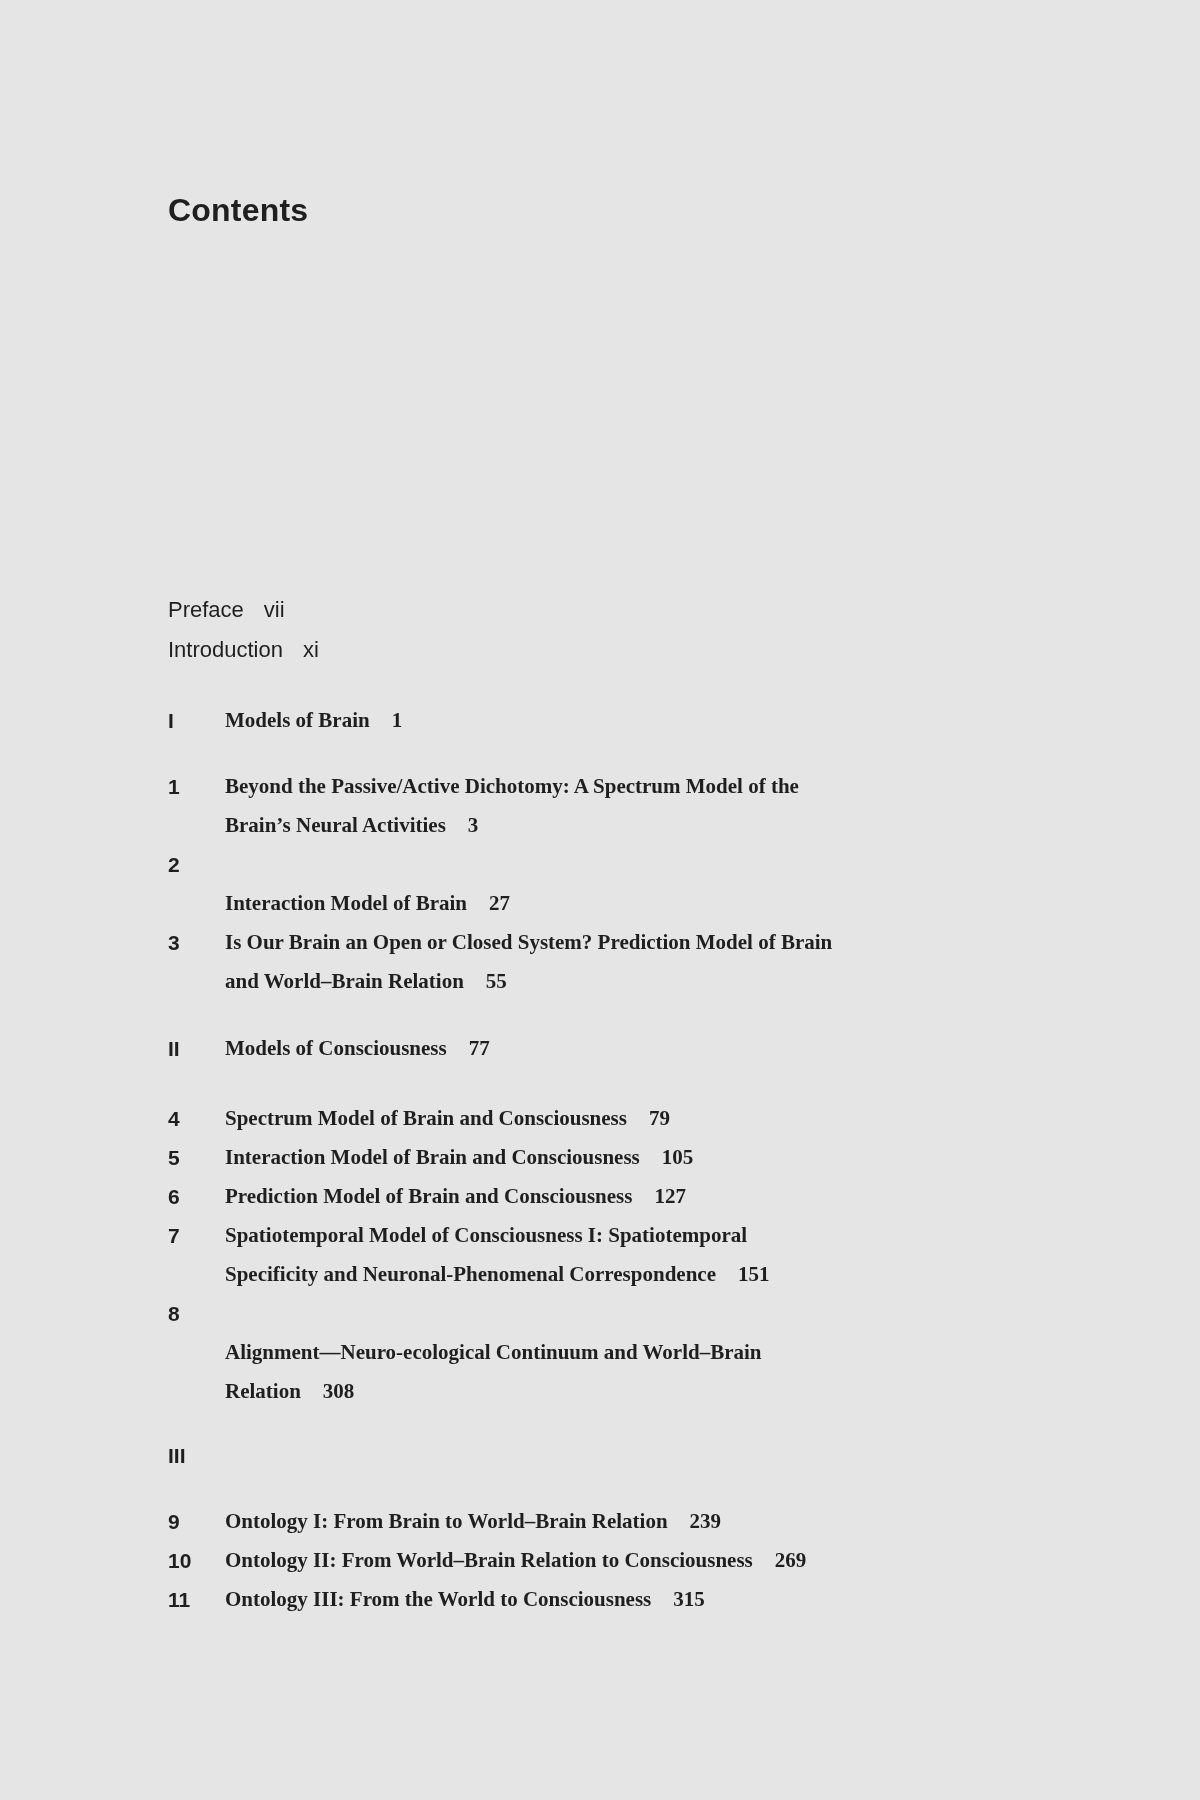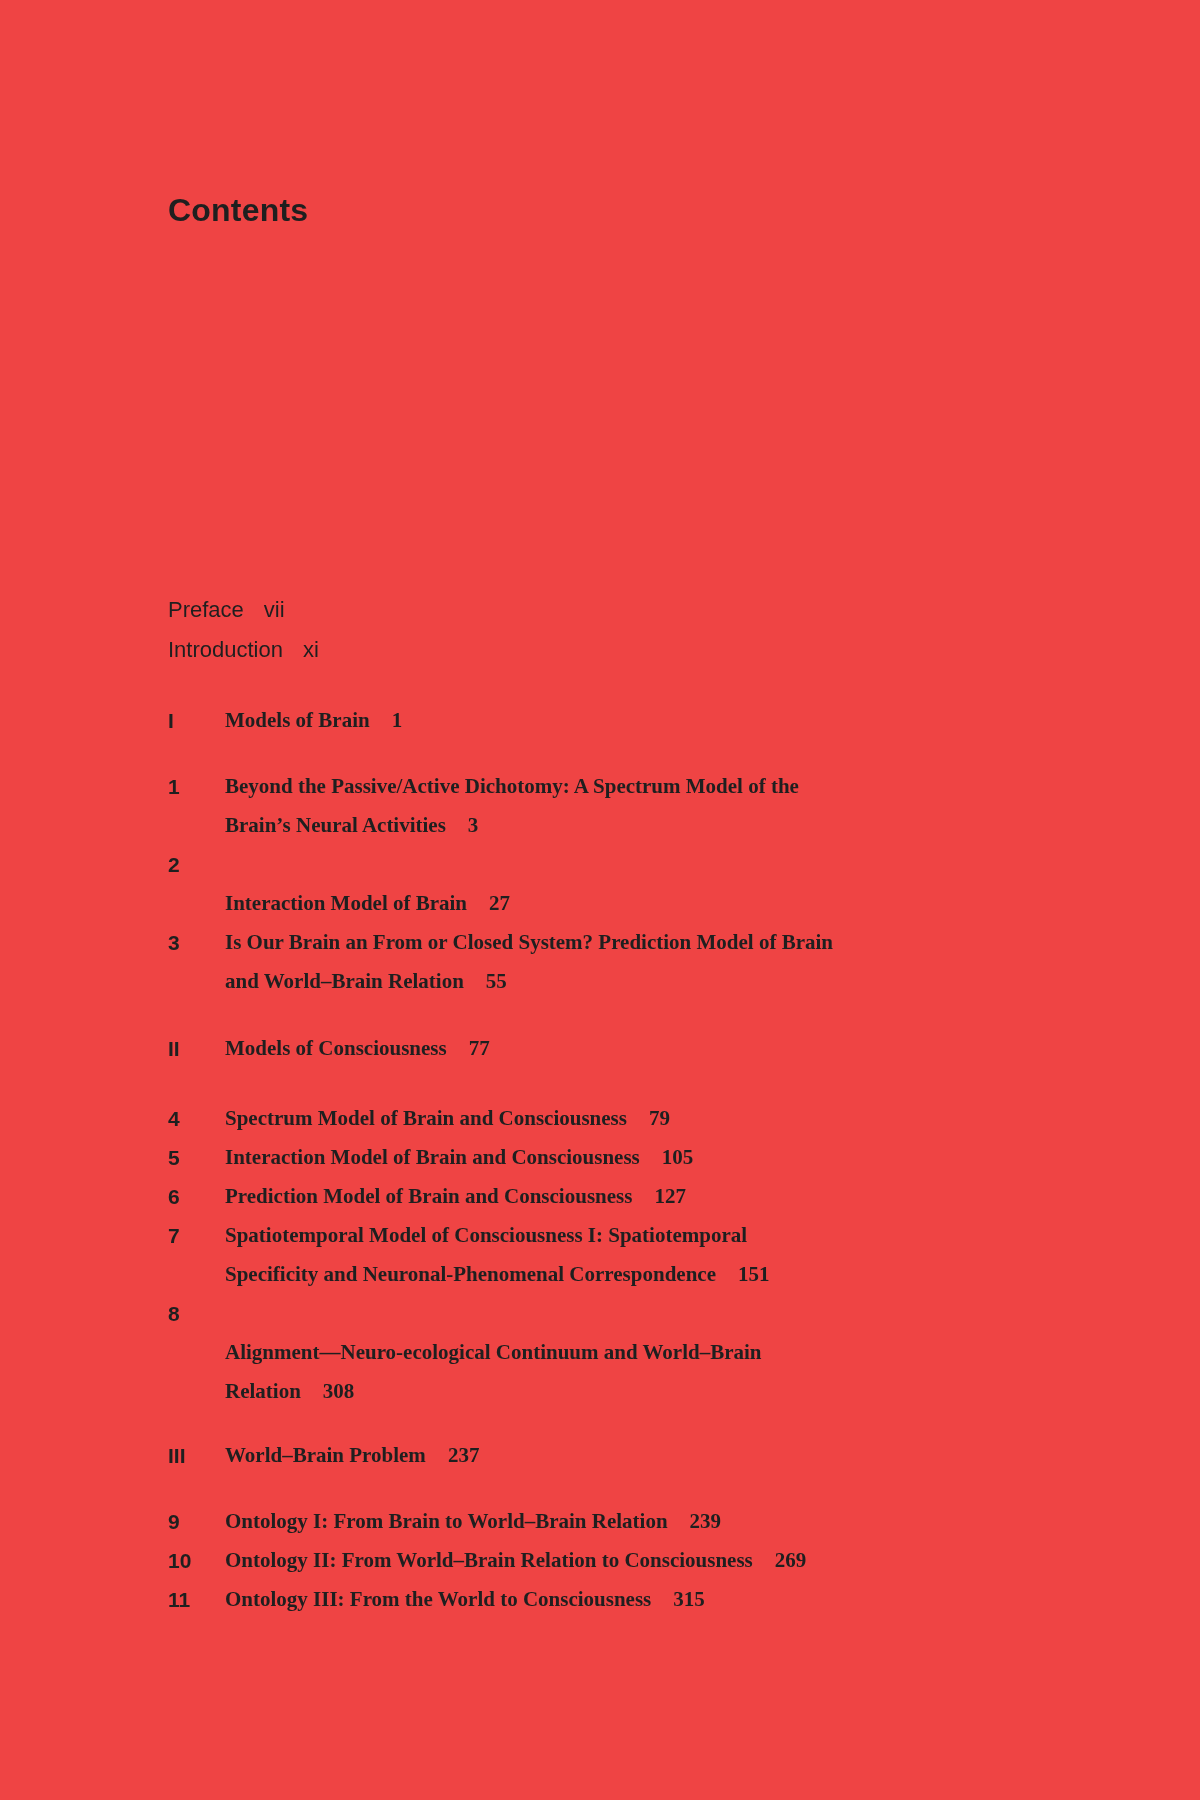--- a/index.html
+++ b/index.html
@@ -1,20 +1,20 @@
 <!DOCTYPE html>
 <html><head>
 <meta charset="utf-8">
 <style>
   html, body { margin: 0; padding: 0; background: #ffffff; }
   .page {
     position: relative;
     width: 1200px;
     height: 1800px;
-    background: #ef4444;
+    background: #e5e5e5;
     font-family: "Liberation Sans", sans-serif;
     color: #1f1f1f;
     overflow: hidden;
   }
   .abs { position: absolute; left: 168px; }
   .doc-title {
     font-size: 32px;
     font-weight: 700;
     line-height: 36px;
     letter-spacing: 0.2px;
@@ -70,21 +70,21 @@
     <div class="row">
       <div class="num">2</div>
       <div class="title">
         <br>
         <span>Interaction Model of Brain</span><span class="pg">27</span>
       </div>
     </div>
     <div class="row">
       <div class="num">3</div>
       <div class="title">
-        <span>Is Our Brain an From or Closed System? Prediction Model of Brain</span><br>
+        <span>Is Our Brain an Open or Closed System? Prediction Model of Brain</span><br>
         <span>and World–Brain Relation</span><span class="pg">55</span>
       </div>
     </div>
   </div>
 
   <div class="abs row" style="top:1029px">
     <div class="num">II</div>
     <div class="title">
       <span>Models of Consciousness</span><span class="pg">77</span>
     </div>
@@ -121,23 +121,20 @@
       <div class="title">
         <br>
         <span>Alignment—Neuro-ecological Continuum and World–Brain</span><br>
         <span>Relation</span><span class="pg">308</span>
       </div>
     </div>
   </div>
 
   <div class="abs row" style="top:1436px">
     <div class="num">III</div>
-    <div class="title">
-      <span>World–Brain Problem</span><span class="pg">237</span>
-    </div>
   </div>
 
   <div class="abs" style="top:1502px">
     <div class="row">
       <div class="num">9</div>
       <div class="title">
         <span>Ontology I: From Brain to World–Brain Relation</span><span class="pg">239</span>
       </div>
     </div>
     <div class="row">

